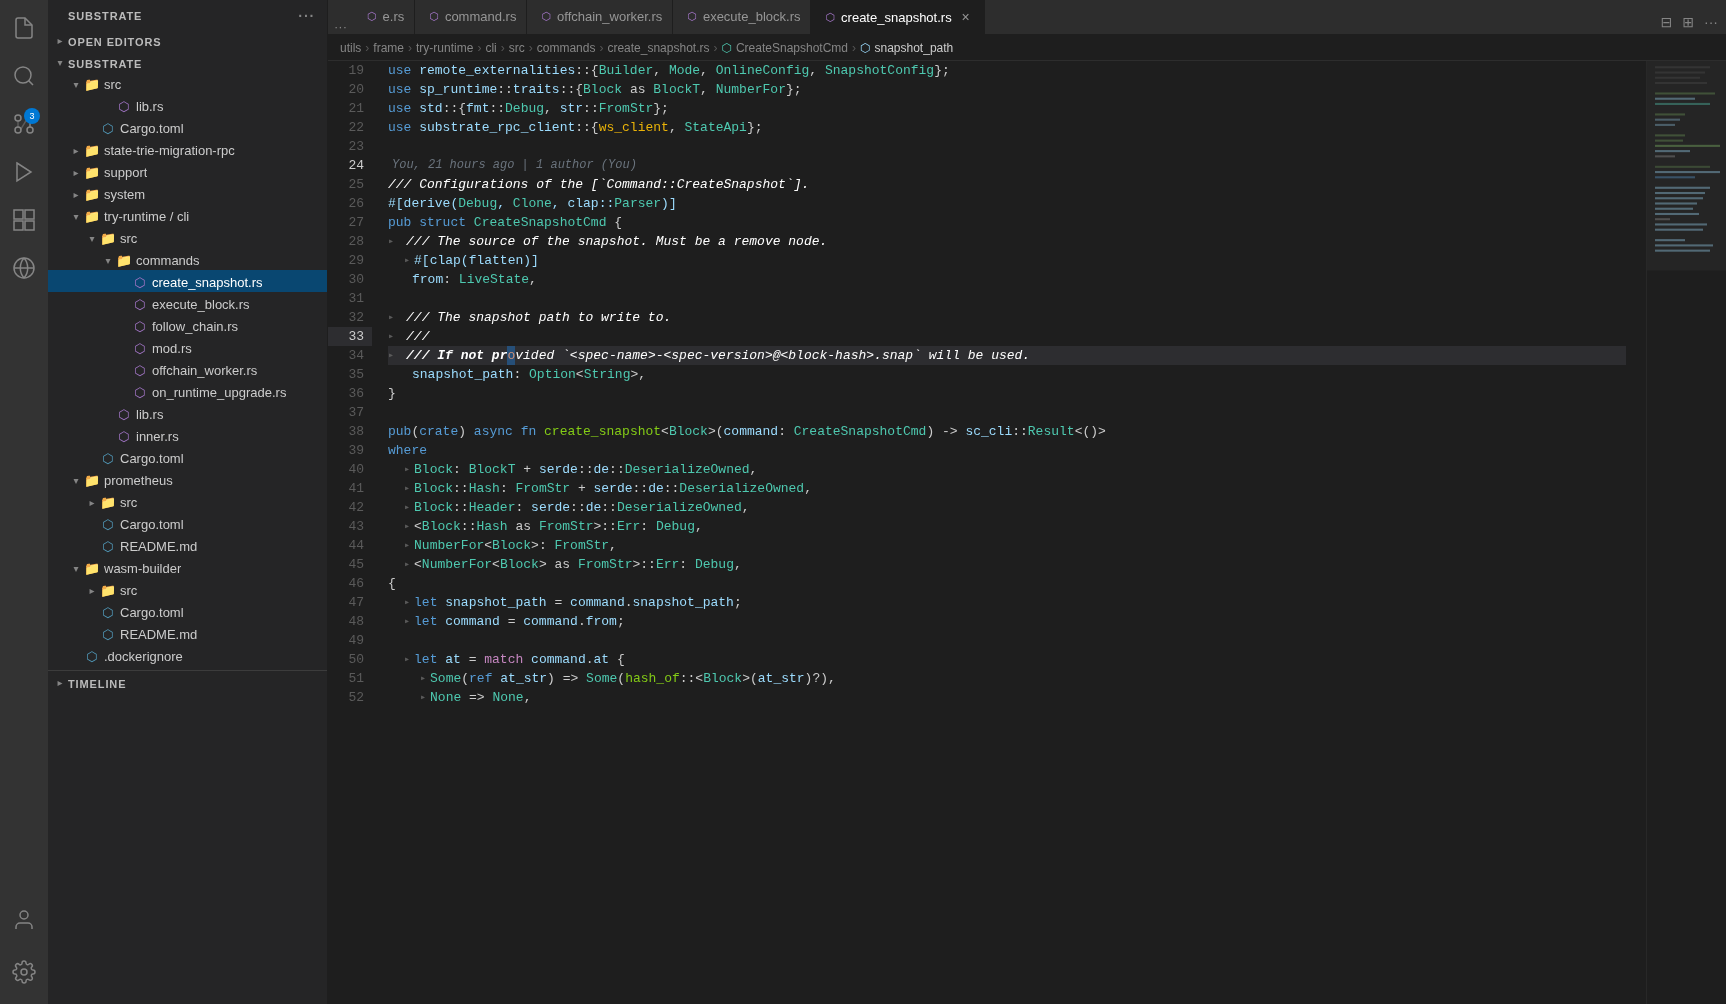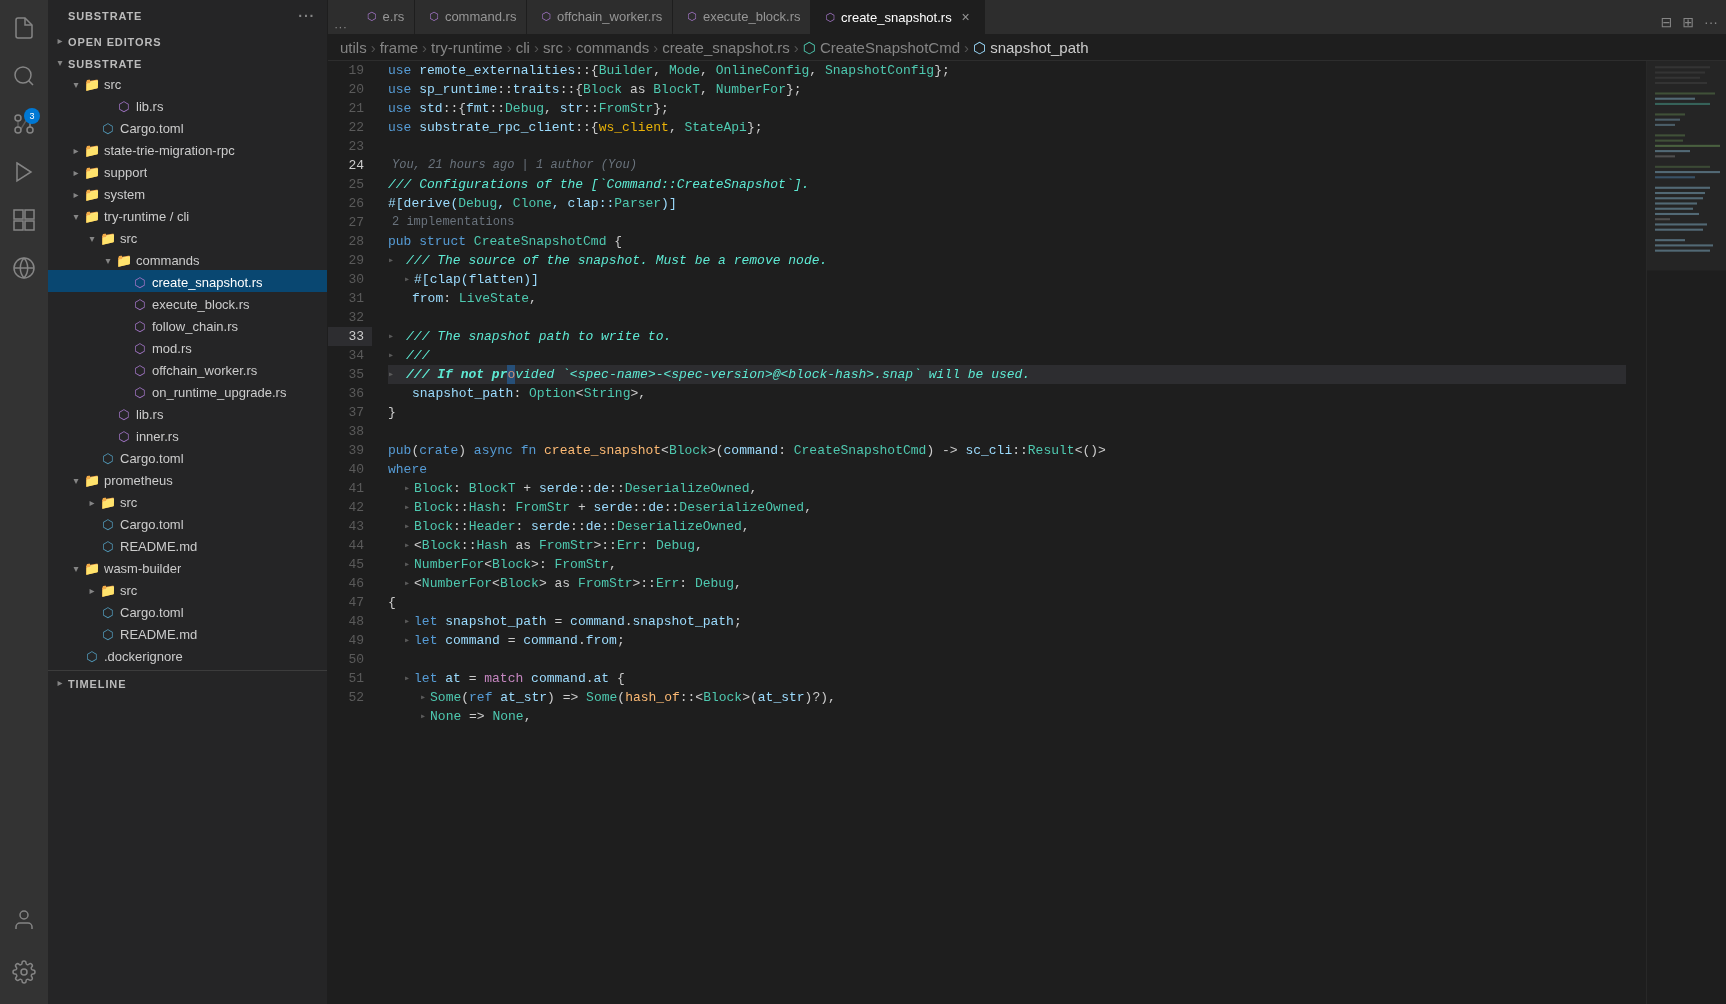--- a/index.html
+++ b/index.html
@@ -194,21 +194,21 @@
       color: #858585;
       font-size: 14px;
     }
 
     
     .breadcrumb {
       display: flex;
       align-items: center;
       padding: 4px 12px;
       background: #1e1e1e;
-      font-size: 15px;
+      font-size: 12px;
       color: #858585;
       height: 26px;
       flex-shrink: 0;
       border-bottom: 1px solid #2d2d2d;
       gap: 4px;
     }
     .breadcrumb span { cursor: pointer; }
     .breadcrumb .sep { color: #555; }
     .breadcrumb .current { color: #cccccc; }
 
@@ -247,22 +247,22 @@
       height: 19px;
       display: flex;
       align-items: center;
       position: relative;
     }
     .code-line.highlighted { background: #2d2d30; }
 
     
     .kw { color: #569cd6; }
     .kw2 { color: #c586c0; }
-    .fn { color: #fdba74; }
-    .comment { color: #5eead4; font-style: italic; }
+    .fn { color: #84cc16; }
+    .comment { color: #ffffff; font-style: italic; }
     .attr { color: #9cdcfe; }
     .var { color: #9cdcfe; }
     .op { color: #cccccc; }
 
     
     .minimap {
       width: 80px;
       background: #1e1e1e;
       flex-shrink: 0;
       border-left: 1px solid #2d2d2d;
@@ -668,23 +668,20 @@
       </div>
 
       <div class="code-line">
         <span class="comment">/// Configurations of the [`Command::CreateSnapshot`].</span>
       </div>
 
       <div class="code-line">
         <span class="attr">#[derive(</span><span style="color:#4ec9b0;">Debug</span><span class="attr">, </span><span style="color:#4ec9b0;">Clone</span><span class="attr">, </span><span style="color:#9cdcfe;">clap</span><span class="attr">::</span><span style="color:#4ec9b0;">Parser</span><span class="attr">)]</span>
       </div>
 
-      <div style="display:flex; align-items:center; height:19px; padding-left:4px;">
-        <span class="impl-hint">2 implementations</span>
-      </div>
 
       <div class="code-line">
         <span class="kw">pub </span><span class="kw">struct </span><span style="color:#4ec9b0;">CreateSnapshotCmd</span><span class="op"> {</span>
       </div>
 
       <div class="code-line">
         <span class="fold-arrow">▸</span><span style="padding-left:8px;" class="comment">/// The source of the snapshot. Must be a remove node.</span>
       </div>
 
       <div class="code-line">

